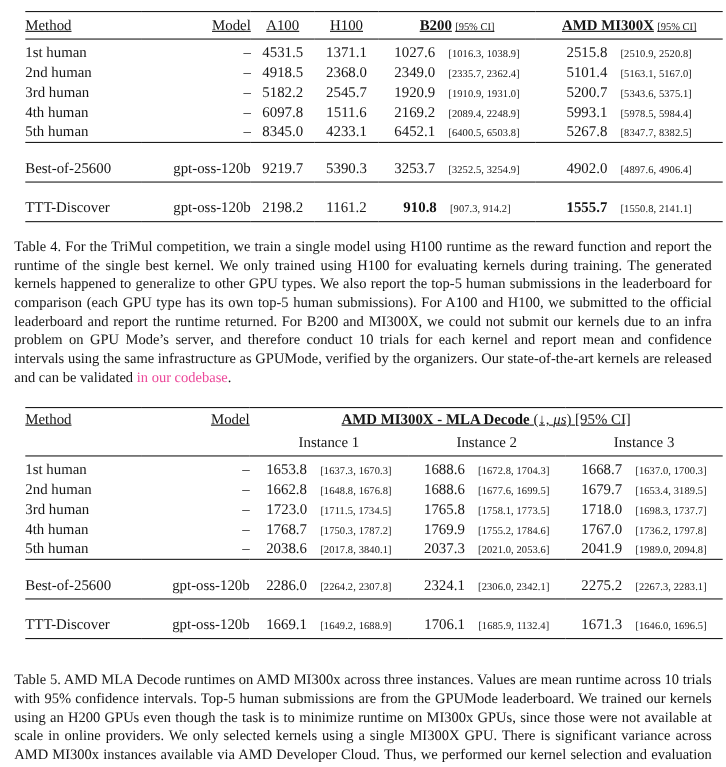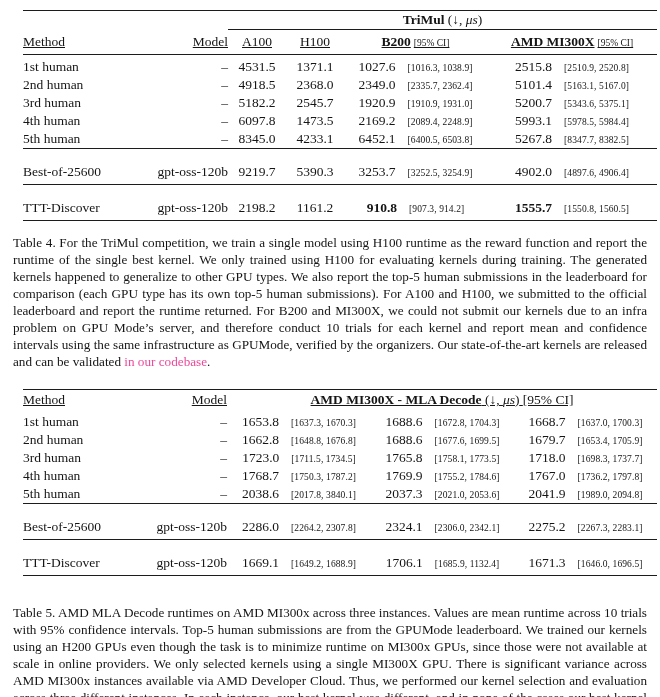--- a/index.html
+++ b/index.html
@@ -58,28 +58,20 @@
   <table class="tbl t4">
     <colgroup>
       <col style="width:106px">
         <col style="width:99px">
         <col style="width:58px">
       <col style="width:58px">
         <col style="width:143px">
         <col style="width:170px">
     </colgroup>
     <thead>
-      <tr>
-        <th></th>
-        <th></th>
-        <th colspan="4" class="group-head">
-          <span class="b">TriMul</span>
-          <span>(↓, </span><span class="unit">μs</span><span>)</span>
-        </th>
-      </tr>
       <tr class="colhead-row">
         <th class="method b">Method</th>
         <th class="model b">Model</th>
         <th class="num b">A100</th>
         <th class="num b">H100</th>
         <th class="num"><span class="b">B200</span><span class="ci-note">[95% CI]</span></th>
         <th class="num"><span class="b">AMD MI300X</span><span class="ci-note">[95% CI]</span></th>
       </tr>
     </thead>
     <tbody>
@@ -104,21 +96,21 @@
         <td class="model">–</td>
         <td class="num">5182.2</td>
         <td class="num">2545.7</td>
         <td class="num"><span>1920.9</span><span class="ci">[1910.9, 1931.0]</span></td>
         <td class="num"><span>5200.7</span><span class="ci">[5343.6, 5375.1]</span></td>
       </tr>
       <tr>
         <td class="method">4th human</td>
         <td class="model">–</td>
         <td class="num">6097.8</td>
-        <td class="num">1473.5</td>
+        <td class="num">1511.6</td>
         <td class="num"><span>2169.2</span><span class="ci">[2089.4, 2248.9]</span></td>
         <td class="num"><span>5993.1</span><span class="ci">[5978.5, 5984.4]</span></td>
       </tr>
       <tr>
         <td class="method">5th human</td>
         <td class="model">–</td>
         <td class="num">8345.0</td>
         <td class="num">4233.1</td>
         <td class="num"><span>6452.1</span><span class="ci">[6400.5, 6503.8]</span></td>
         <td class="num"><span>5267.8</span><span class="ci">[8347.7, 8382.5]</span></td>
@@ -130,21 +122,21 @@
         <td class="num">5390.3</td>
         <td class="num"><span>3253.7</span><span class="ci">[3252.5, 3254.9]</span></td>
         <td class="num"><span>4902.0</span><span class="ci">[4897.6, 4906.4]</span></td>
       </tr>
       <tr class="sep">
         <td class="method">TTT-Discover</td>
         <td class="model">gpt-oss-120b</td>
         <td class="num bv">2198.2</td>
         <td class="num bv">1161.2</td>
         <td class="num"><span class="bv">910.8</span><span class="ci">[907.3, 914.2]</span></td>
-        <td class="num"><span class="bv">1555.7</span><span class="ci">[1550.8, 1560.5]</span></td>
+        <td class="num"><span class="bv">1555.7</span><span class="ci">[1550.8, 2141.1]</span></td>
       </tr>
     </tbody>
   </table>
 
   <p class="caption"><span>Table 4. For the TriMul competition, we train a single model using H100 runtime as the reward function and report the runtime of the single best kernel. We only trained using H100 for evaluating kernels during training. The generated kernels happened to generalize to other GPU types. We also report the top-5 human submissions in the leaderboard for comparison (each GPU type has its own top-5 human submissions). For A100 and H100, we submitted to the official leaderboard and report the runtime returned. For B200 and MI300X, we could not submit our kernels due to an infra problem on GPU Mode’s server, and therefore conduct 10 trials for each kernel and report mean and confidence intervals using the same infrastructure as GPUMode, verified by the organizers. Our state-of-the-art kernels are released and can be validated </span><a class="link">in our codebase</a><span>.</span></p>
 
   <div class="gap-before-t5"></div>
 
   <table class="tbl t5">
     <colgroup>
@@ -157,35 +149,42 @@
     <thead>
       <tr class="colhead-row">
         <th class="method b">Method</th>
         <th class="model b">Model</th>
         <th colspan="3" class="group-head">
           <span class="b">AMD MI300X - MLA Decode</span>
           <span>(↓, </span><span class="unit">μs</span><span>)</span>
           <span>[95% CI]</span>
         </th>
       </tr>
+      <tr class="instance-row">
+        <th></th>
+        <th></th>
+        <th class="num b">Instance 1</th>
+        <th class="num b">Instance 2</th>
+        <th class="num b">Instance 3</th>
+      </tr>
     </thead>
     <tbody>
       <tr>
         <td class="method">1st human</td>
         <td class="model">–</td>
         <td class="num"><span>1653.8</span><span class="ci">[1637.3, 1670.3]</span></td>
         <td class="num"><span>1688.6</span><span class="ci">[1672.8, 1704.3]</span></td>
         <td class="num"><span>1668.7</span><span class="ci">[1637.0, 1700.3]</span></td>
       </tr>
       <tr>
         <td class="method">2nd human</td>
         <td class="model">–</td>
         <td class="num"><span>1662.8</span><span class="ci">[1648.8, 1676.8]</span></td>
         <td class="num"><span>1688.6</span><span class="ci">[1677.6, 1699.5]</span></td>
-        <td class="num"><span>1679.7</span><span class="ci">[1653.4, 1705.9]</span></td>
+        <td class="num"><span>1679.7</span><span class="ci">[1653.4, 3189.5]</span></td>
       </tr>
       <tr>
         <td class="method">3rd human</td>
         <td class="model">–</td>
         <td class="num"><span>1723.0</span><span class="ci">[1711.5, 1734.5]</span></td>
         <td class="num"><span>1765.8</span><span class="ci">[1758.1, 1773.5]</span></td>
         <td class="num"><span>1718.0</span><span class="ci">[1698.3, 1737.7]</span></td>
       </tr>
       <tr>
         <td class="method">4th human</td>

